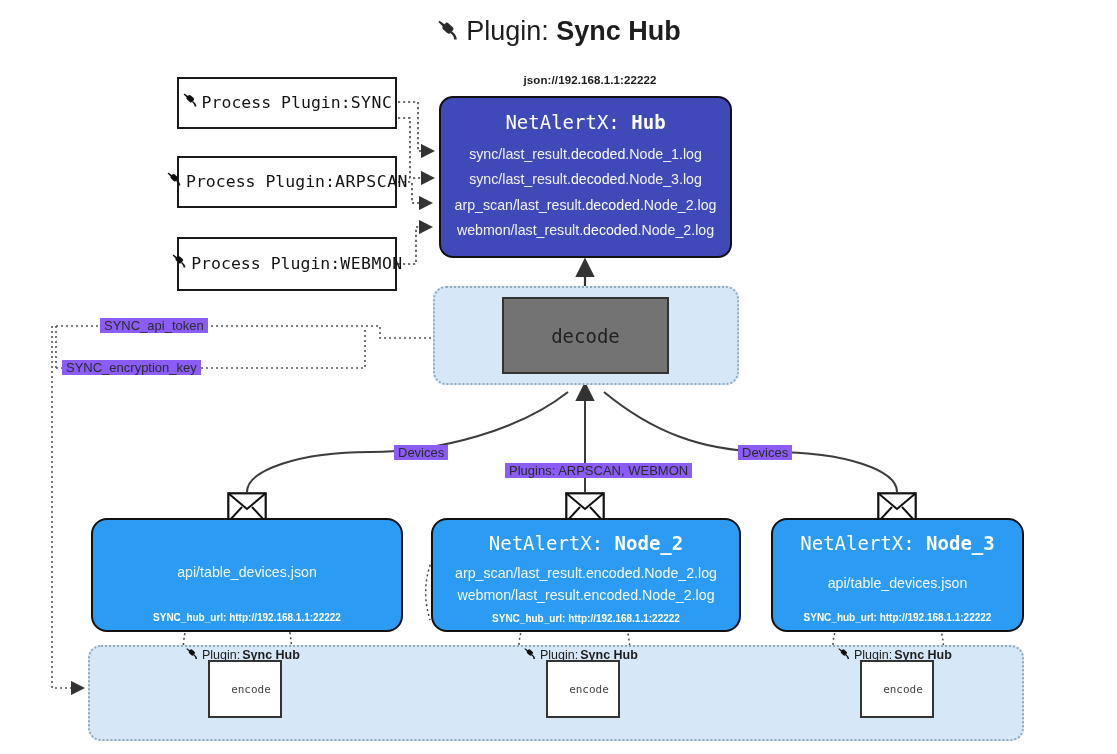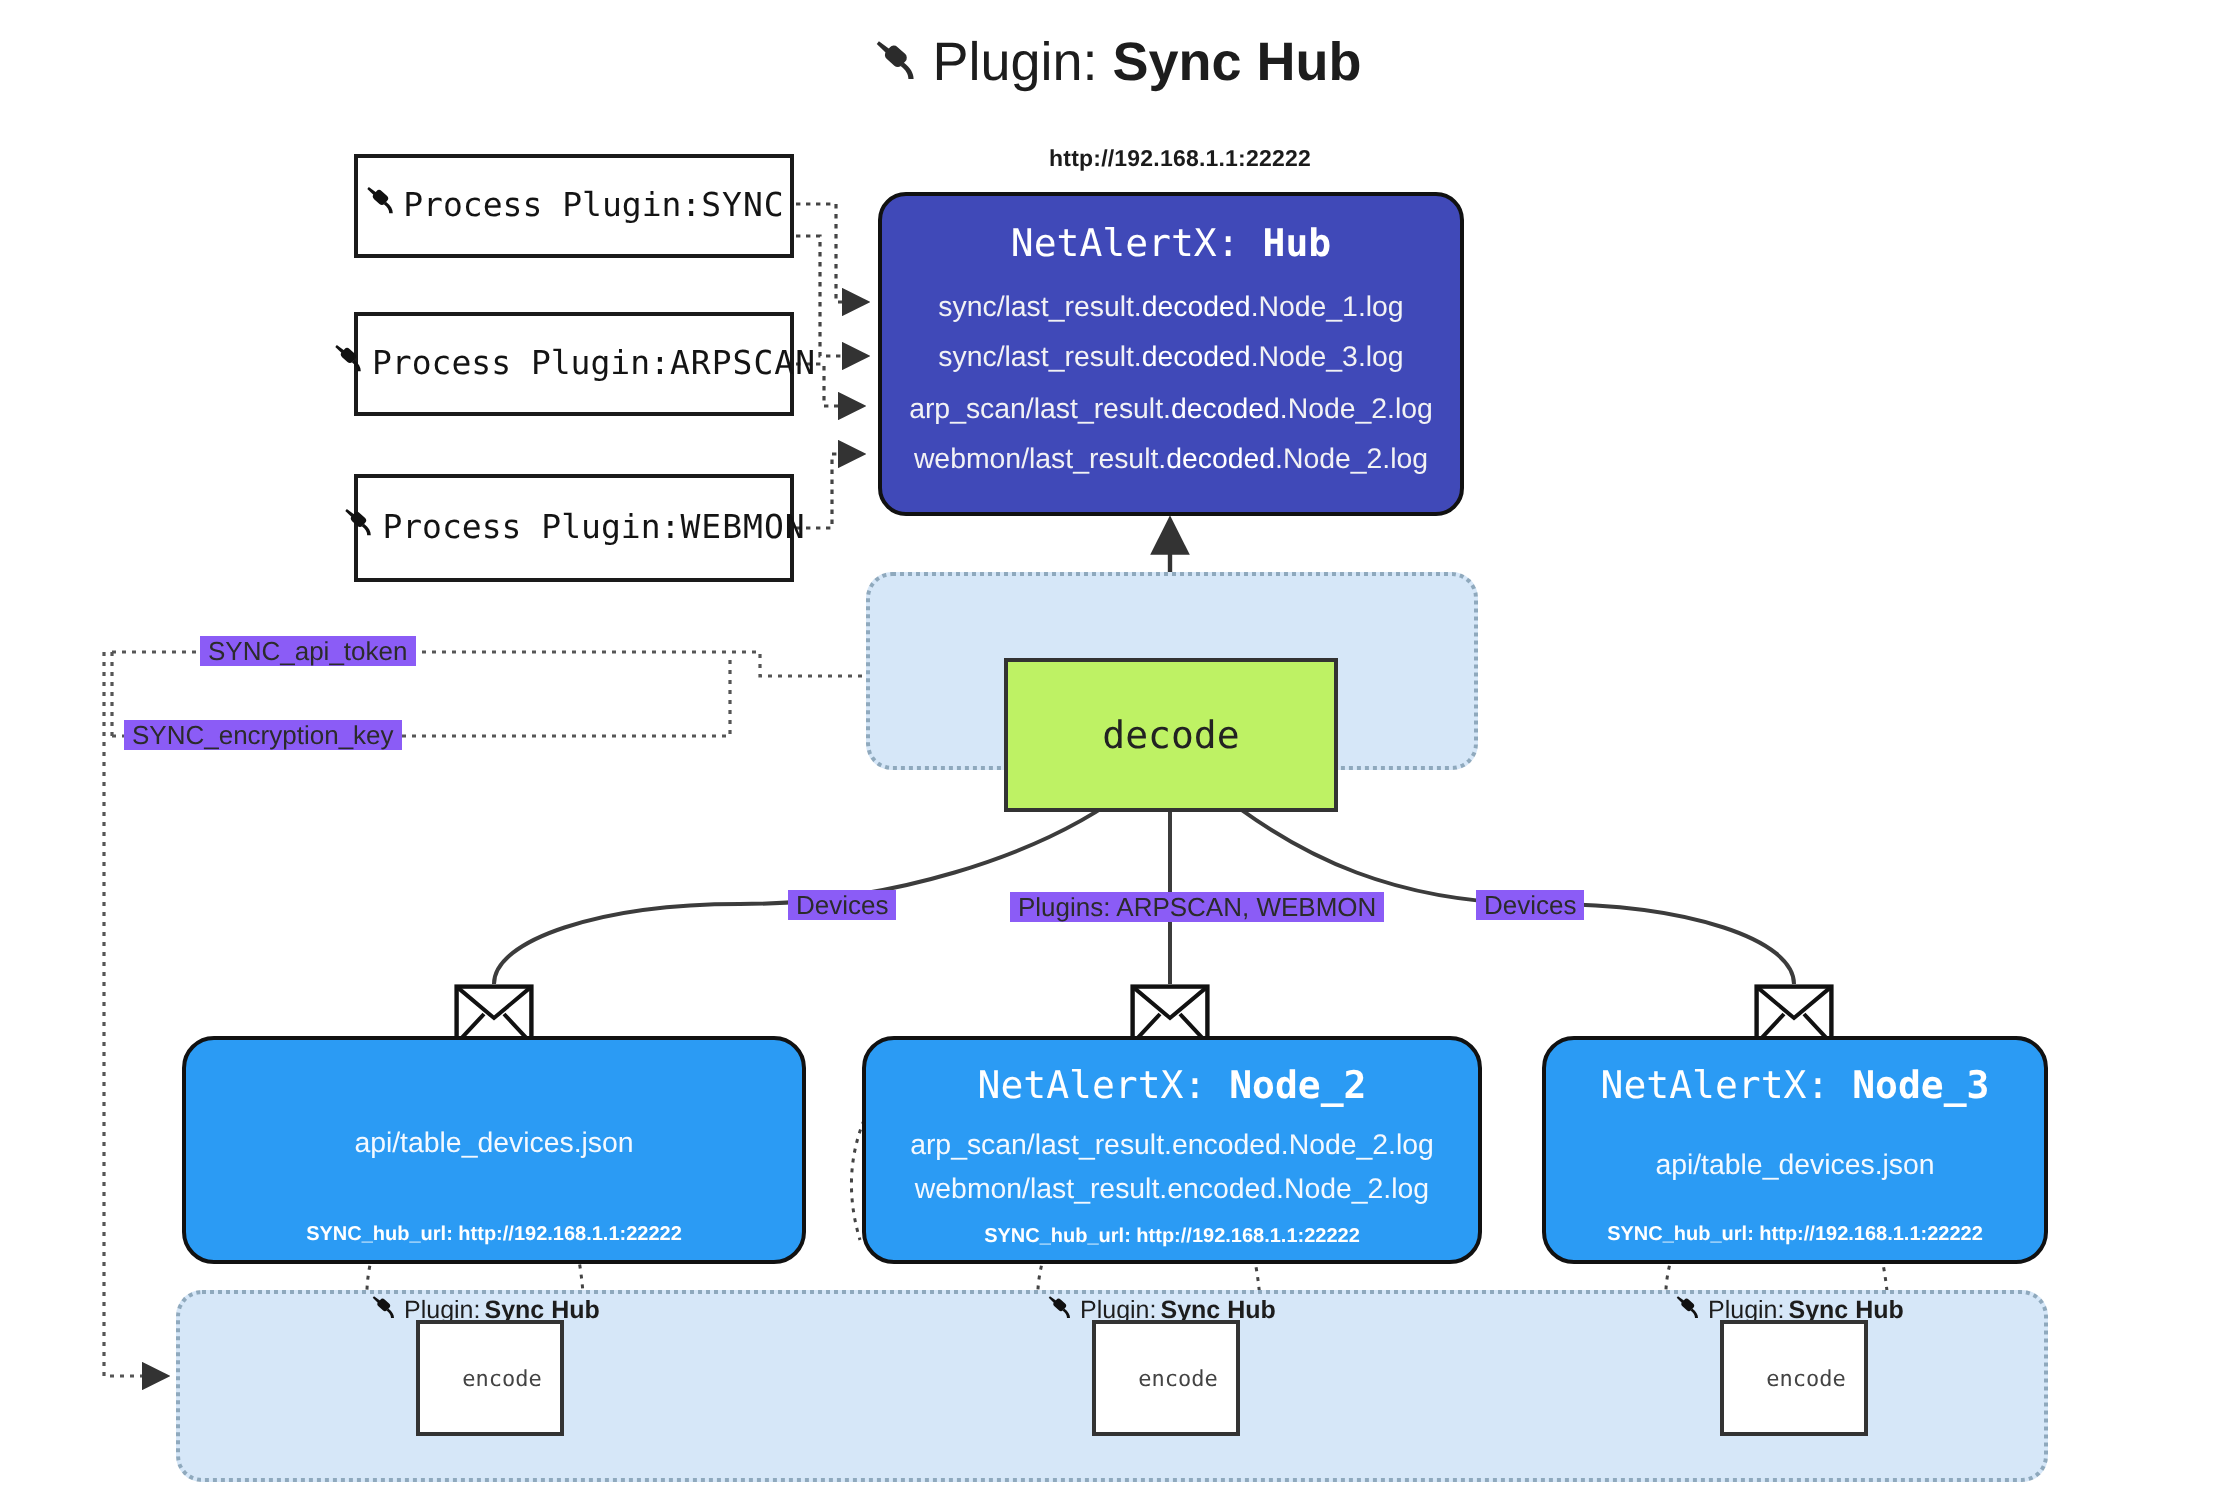--- a/index.html
+++ b/index.html
@@ -32,24 +32,24 @@
        display:flex;flex-direction:column;align-items:center;padding-top:13px;}
   #hub .hub-title{font-family:"DejaVu Sans Mono","Liberation Mono",monospace;
        font-size:19px;color:#fff;margin-bottom:9px;white-space:nowrap;}
   #hub .hub-title b{font-weight:700;}
   #hub .hubline{font-size:14.2px;color:#f2f2f4;line-height:1.78;white-space:nowrap;}
   #hub .hubline b{font-weight:400;color:#fff;}
 
   
   #decodeWrap{left:433px;top:286px;width:306px;height:99px;background:#d6e7f8;
        border:2px dotted #8fa9bd;border-radius:13px;box-sizing:border-box;}
-  #decodeBox{left:502px;top:297px;width:167px;height:77px;background:#bef264;
+  #decodeBox{left:502px;top:297px;width:167px;height:77px;background:#737373;
        border:2.5px solid #333;box-sizing:border-box;
        display:flex;align-items:center;justify-content:center;
-       font-family:"DejaVu Sans Mono","Liberation Mono",monospace;font-size:19px;color:#222;margin-top:32px;}
+       font-family:"DejaVu Sans Mono","Liberation Mono",monospace;font-size:19px;color:#222;}
 
   
   .wlabel{font-size:13px;color:#2b2b2b;background:#8b5cf6;padding:0 4px;white-space:nowrap;}
 
   
   .node{background:#2b9bf4;border:2.5px solid #111;border-radius:16px;box-sizing:border-box;
         display:flex;flex-direction:column;align-items:center;padding-top:12px;height:114px;}
   .node .n-title{font-family:"DejaVu Sans Mono","Liberation Mono",monospace;
         font-size:19px;color:#fff;white-space:nowrap;}
   .node .n-title b{font-weight:700;}
@@ -175,41 +175,41 @@
           <rect x="6.2" y="6.6" width="9.6" height="7.4" rx="2.4" transform="rotate(42 11 10.3)"></rect>
           <path d="M14.6 13.2 c3.2 2.4 4.6 5.0 4.6 7.6 l-2.4 0 c0-2.2-1.2-4.2-3.6-6.0 z"></path>
         </g>
           </svg>
       </span>
       <span>Process Plugin:</span>
     </div>
     <div class="l2">WEBMON</div>
   </div>
 
-  <div class="abs" id="hubUrl">http://192.168.1.1:22222</div>
+  <div class="abs" id="hubUrl">json://192.168.1.1:22222</div>
   <div class="abs" id="hub">
     <div class="hub-title">
       <span>NetAlertX:</span>
       <b>Hub</b>
     </div>
     <div class="hubline"><span>sync/last_result.</span><b>decoded</b><span>.Node_1.log</span></div>
     <div class="hubline"><span>sync/last_result.</span><b>decoded</b><span>.Node_3.log</span></div>
     <div class="hubline"><span>arp_scan/last_result.</span><b>decoded</b><span>.Node_2.log</span></div>
     <div class="hubline"><span>webmon/last_result.</span><b>decoded</b><span>.Node_2.log</span></div>
   </div>
 
   <div class="abs" id="decodeWrap"></div>
   <div class="abs" id="decodeBox">decode</div>
 
   <div class="abs wlabel" style="left:100px;top:318px;">SYNC_api_token</div>
   <div class="abs wlabel" style="left:62px;top:360px;">SYNC_encryption_key</div>
 
   <div class="abs wlabel" style="left:394px;top:445px;">Devices</div>
   <div class="abs wlabel" style="left:738px;top:445px;">Devices</div>
-  <div class="abs wlabel" style="left:505px;top:446px;">Plugins: ARPSCAN, WEBMON</div>
+  <div class="abs wlabel" style="left:505px;top:463px;">Plugins: ARPSCAN, WEBMON</div>
 
   <div class="abs" style="left:227px;top:492px;">
     <svg class="envelope" viewBox="0 0 40 31">
         <rect x="1.3" y="1.3" width="37.4" height="28.4" fill="#fff" stroke="#111" stroke-width="2.2"></rect>
         <path d="M1.3,1.3 L20,17 L38.7,1.3" fill="none" stroke="#111" stroke-width="2"></path>
         <path d="M1.3,29.7 L15,15 M38.7,29.7 L25,15" fill="none" stroke="#111" stroke-width="2"></path>
       </svg>
   </div>
   <div class="abs" style="left:565px;top:492px;">
     <svg class="envelope" viewBox="0 0 40 31">

